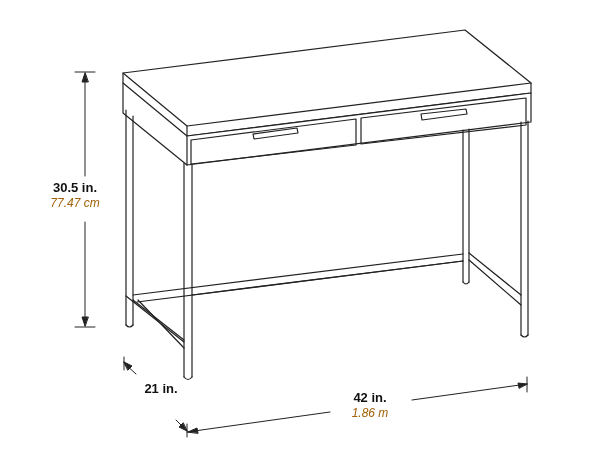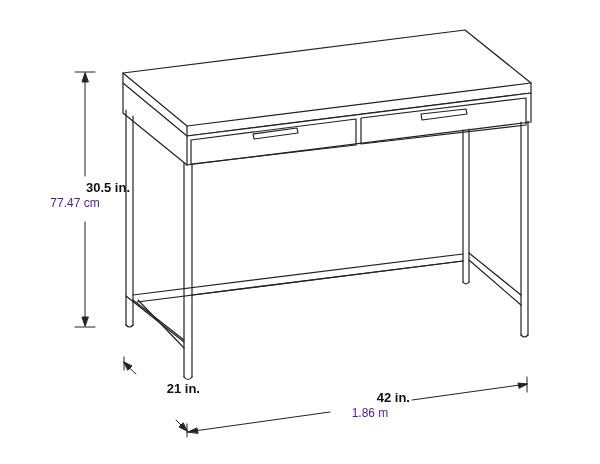--- a/index.html
+++ b/index.html
@@ -1,20 +1,20 @@
 <!DOCTYPE html>
 <html><head>
 <meta charset="utf-8">
 <style>
   html, body { margin:0; padding:0; background:#ffffff; }
   body { width:600px; height:464px; position:relative; overflow:hidden; font-family:"Liberation Sans", sans-serif; }
   svg.drawing { position:absolute; left:0; top:0; }
   .label { position:absolute; text-align:center; line-height:1.2; }
-  .bold { font-weight:bold; font-size:13px; color:#111; display:block;text-align:right; }
-  .ital { font-size:12px; color:#4c1d95; display:block; }
+  .bold { font-weight:bold; font-size:13px; color:#111; display:block; }
+  .ital { font-style:italic; font-size:12px; color:#a16207; display:block; }
 </style>
 </head>
 <body>
 
 <svg class="drawing" width="600" height="464" viewBox="0 0 600 464" fill="none" stroke="#222" stroke-width="1.2" stroke-linejoin="round" stroke-linecap="round">
 
   <g>
     <polygon points="123,73 465,30 531,83 187,126" fill="#fff"></polygon>
     <polyline points="123,73 123,83 187,136 531,93 531,83"></polyline>
     <line x1="187" y1="126" x2="187" y2="136"></line>
@@ -89,20 +89,20 @@
     <polygon points="527,384 518,383 519,388" fill="#222"></polygon>
     <line x1="527" y1="377" x2="527" y2="392"></line>
   </g>
 </svg>
 
 <div class="label" style="left:20px; top:180px; width:110px;">
   <span class="bold">30.5 in.</span>
   <span class="ital">77.47 cm</span>
 </div>
 
-<div class="label" style="left:110px; top:381px; width:90px;">
+<div class="label" style="left:116px; top:381px; width:90px;">
   <span class="bold">21 in.</span>
 </div>
 
 <div class="label" style="left:330px; top:390px; width:80px;">
   <span class="bold">42 in.</span>
   <span class="ital">1.86 m</span>
 </div>
 
 </body></html>

